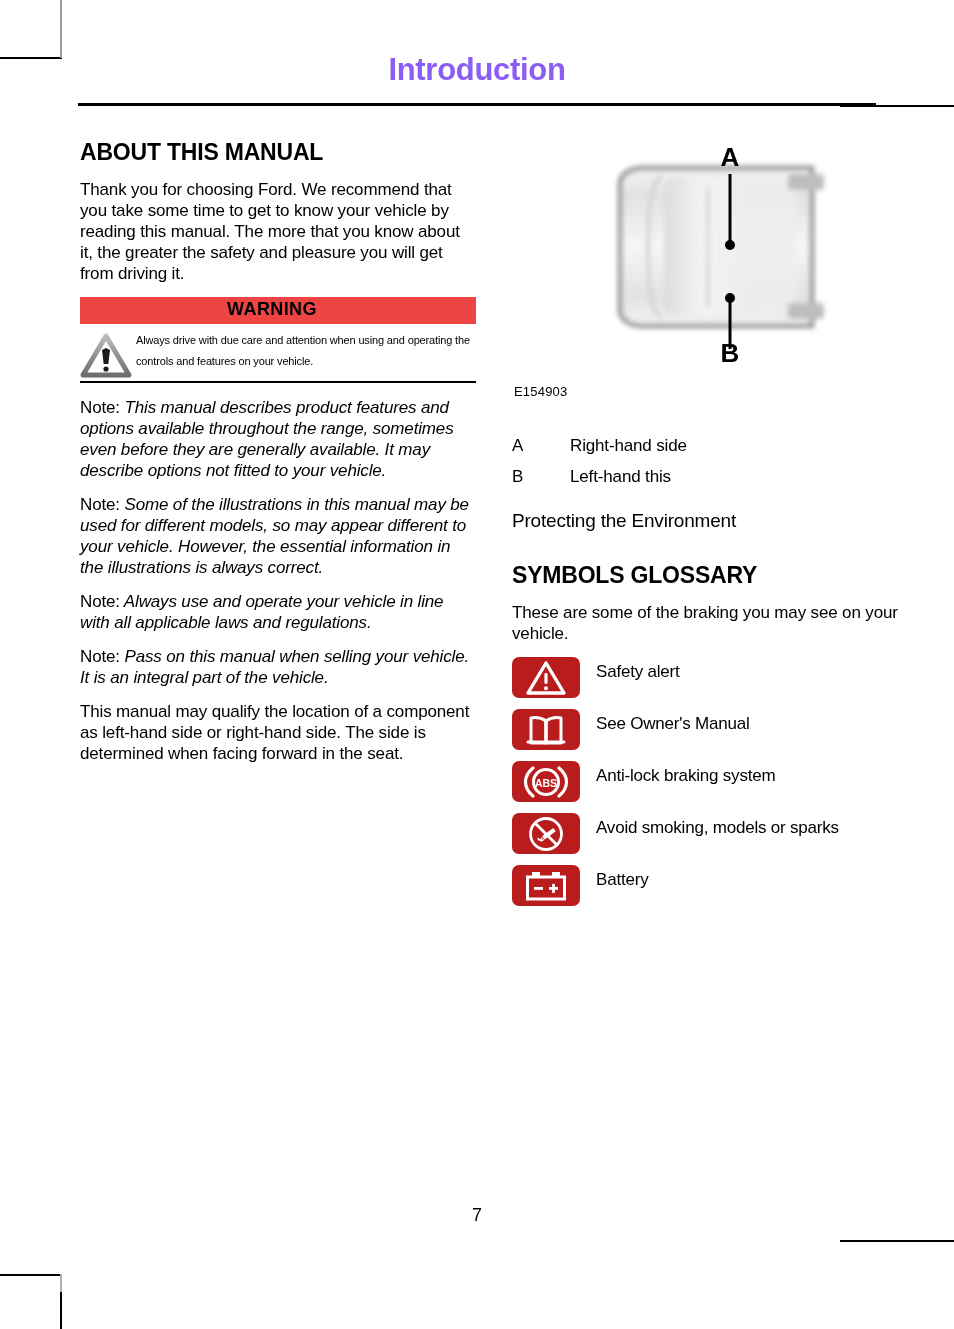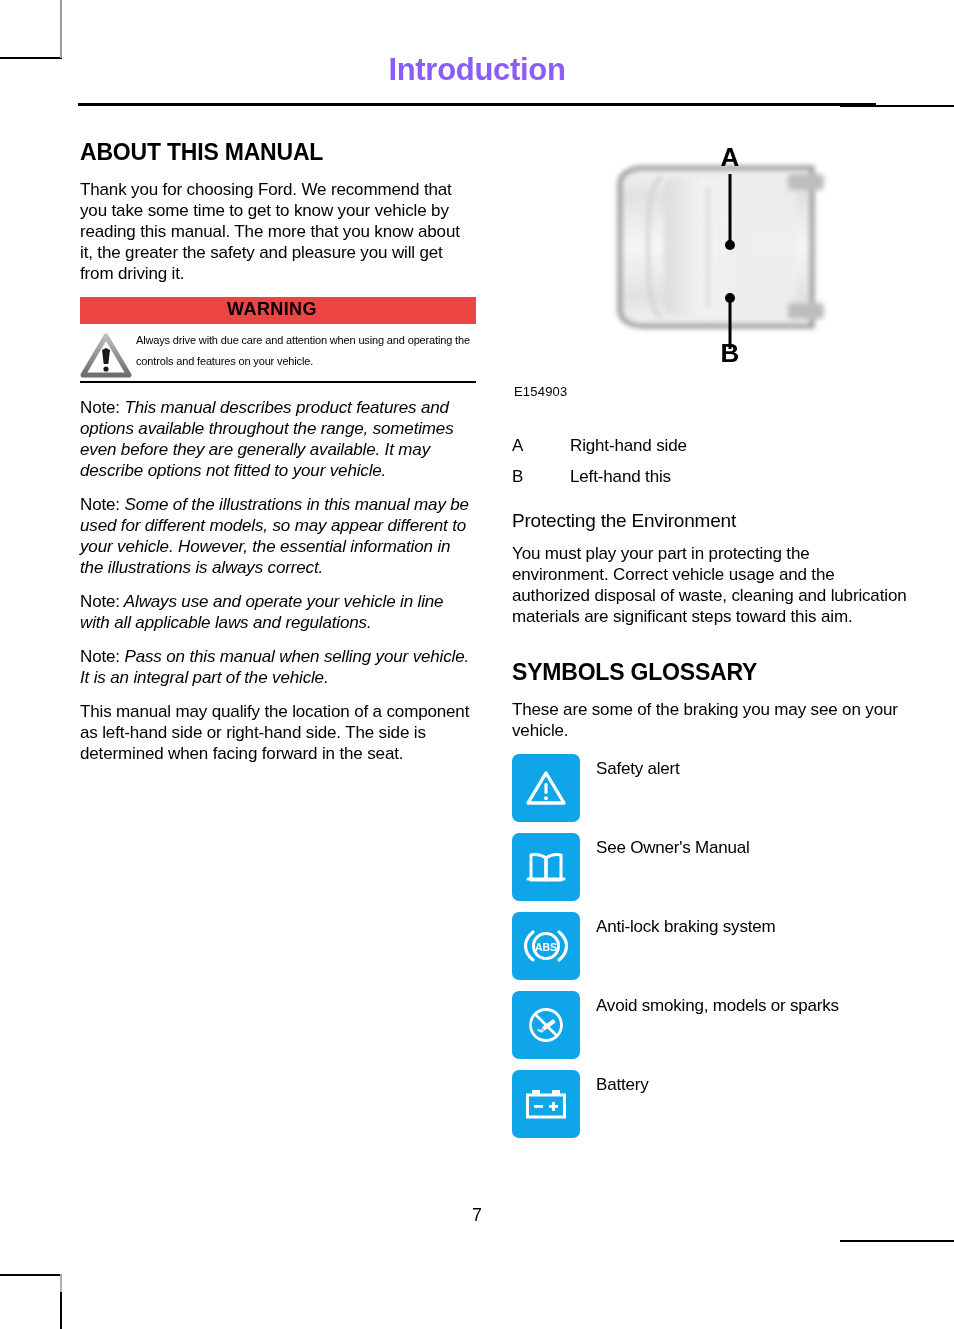--- a/index.html
+++ b/index.html
@@ -156,23 +156,23 @@
 
   
   #symbols-list { margin-top: 12px; }
   .symbol-row {
     display: flex;
     align-items: flex-start;
     margin-bottom: 11px;
   }
   .symbol-badge {
     width: 68px;
-    height: 68px;
+    height: 41px;
     flex: none;
-    background: #0ea5e9;
+    background: #b91c1c;
     border-radius: 7px;
     display: flex;
     align-items: center;
     justify-content: center;
     margin-right: 16px;
   }
   .symbol-label {
     font-size: 17px;
     line-height: 21px;
     letter-spacing: -0.2px;
@@ -319,21 +319,20 @@
     </div>
     <div class="callout-row">
       <span class="callout-key">B</span>
       <span>Left-hand this</span>
     </div>
   </div>
 
   <div style="height:18px"></div>
 
   <h3 class="sub-head">Protecting the Environment</h3>
-  <p class="body">You must play your part in protecting the environment. Correct vehicle usage and the authorized disposal of waste, cleaning and lubrication materials are significant steps toward this aim.</p>
 
   <div style="height:20px"></div>
 
   <h2 class="section-head">SYMBOLS GLOSSARY</h2>
   <p class="body">These are some of the braking you may see on your vehicle.</p>
 
   <div id="symbols-list">
 
     <div class="symbol-row">
       <div class="symbol-badge">

